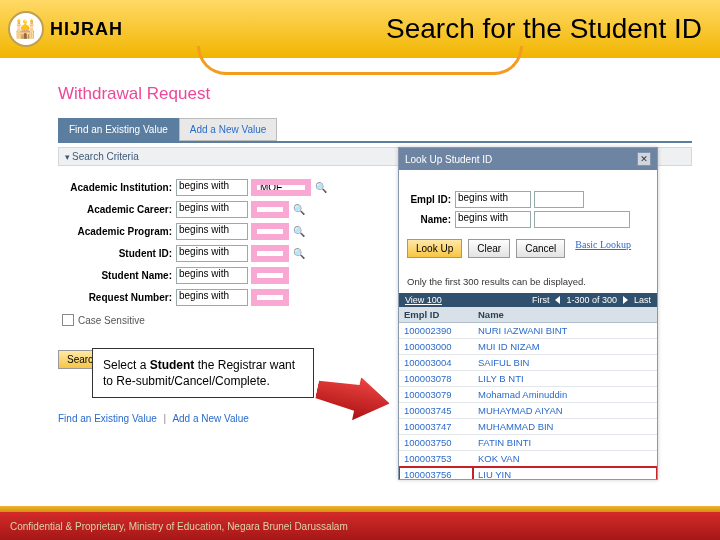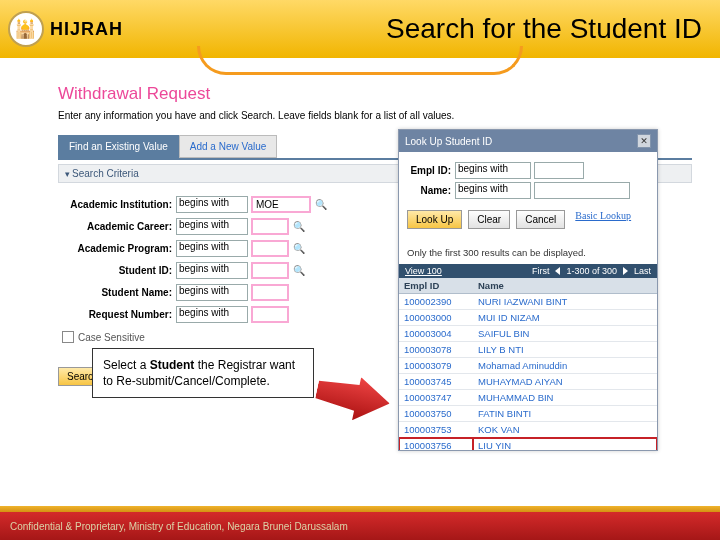--- a/index.html
+++ b/index.html
@@ -21,38 +21,38 @@
   .tab { font-size:10px; padding:5px 10px; background:#e8e8e8; border:1px solid #bbb; color:#2a6bcc; cursor:pointer; }
   .tab.active { background:#5b7da0; color:#fff; border-color:#5b7da0; }
   .tab-underline { height:2px; background:#5b7da0; margin-bottom:4px;}
   
   .sc-hdr { background:#eef0f2; border:1px solid #d3d8de; font-size:10px; padding:3px 6px; color:#3d587a; }
   .sc-hdr::before { content:"▾ "; font-size:9px;}
   .sc-body { padding:10px 0 6px 0; }
   .fld-row { display:flex; align-items:center; height:22px; font-size:10px; }
   .fld-lbl { width:118px; text-align:right; font-weight:bold; padding-right:4px;}
   .fld-op { width:72px; height:17px; font-size:10px; border:1px solid #9aa; background:#fff; padding-left:2px; cursor:pointer;}
-  .fld-in { width:60px; height:17px; font-size:10px; border:2px solid #f9a8d4; margin-left:3px; padding-left:3px;}
+  .fld-in { width:60px; height:17px; font-size:10px; border:6px solid #f9a8d4; margin-left:3px; padding-left:3px;}
   .mag { width:14px; height:14px; margin-left:4px; display:inline-flex; align-items:center; justify-content:center; font-size:10px; cursor:pointer; }
   .cs-row { display:flex; align-items:center; font-size:10px; color:#555; margin-top:6px; gap:4px; padding-left:4px;}
   .cs-box { width:12px; height:12px; border:1px solid #888;}
   
   .btn { font-size:10px; padding:3px 8px; border:1px solid #999; background:linear-gradient(#fefefe,#e2e2e2); cursor:pointer; }
   .btn.primary { background:linear-gradient(#ffe9a8,#f7c544); }
   .footer-links { margin-top:44px; font-size:10px; }
   .footer-links a { color:#2a6bcc; cursor:pointer; }
   .sep { color:#888; margin:0 4px;}
   
   .callout { position:absolute; left:92px; top:348px; width:222px; background:#fff; border:1px solid #333; padding:8px 10px; font-size:12px; line-height:1.35; }
   .arrow-body { position:absolute; left:316px; top:376px; width:74px; height:44px; background:linear-gradient(#e44,#a11); clip-path: polygon(0 28%, 55% 18%, 55% 0, 100% 45%, 55% 100%, 55% 78%, 0 68%); transform: rotate(12deg); }
   
-  .popup { position:absolute; top:129px; left:398px; width:260px; border:1px solid #8a98ae; background:#fff; box-shadow:0 0 4px rgba(0,0,0,0.2); font-size:10px; }
+  .popup { position:absolute; top:147px; left:398px; width:260px; border:1px solid #8a98ae; background:#fff; box-shadow:0 0 4px rgba(0,0,0,0.2); font-size:10px; }
   .popup-hdr { background:#6e84a3; color:#fff; padding:4px 6px; display:flex; justify-content:space-between; align-items:center; }
   .popup-close { width:14px; height:14px; background:#d0d6de; color:#333; display:flex; align-items:center; justify-content:center; font-size:9px; cursor:pointer; border:1px solid #8395ad;}
-  .popup-body { padding:8px 8px 4px 8px; }
+  .popup-body { padding:8px 8px 4px 8px;margin-top:11px; }
   .prow { display:flex; align-items:center; height:20px; }
   .prow .plbl { width:48px; font-weight:bold; text-align:right; padding-right:4px;}
   .pop-sel { width:76px; height:17px; font-size:10px; border:1px solid #9aa; background:#fff; padding-left:2px; cursor:pointer;}
   .pop-in { width:96px; height:17px; font-size:10px; border:1px solid #9aa; margin-left:3px;}
   .pop-btns { padding:6px 8px 8px 8px; display:flex; gap:6px; align-items:flex-start;}
   .basic-link { color:#2a6bcc; font-size:10px; cursor:pointer; margin-left:4px; text-decoration:underline;font-family:Liberation Serif, serif;}
   
   .sr-hdr { padding:4px 8px 2px 8px; }
   .sr-title { font-weight:bold; color:#31506e; font-size:12px;}
   .sr-sub { font-size:9.5px; color:#333; margin-top:6px;}
@@ -78,21 +78,20 @@
   <div class="logo-wrap">
     <div class="logo-circle">🕌</div>
     <div class="brand-txt">HIJRAH</div>
   </div>
   <div class="title-txt">Search for the Student ID</div>
 </div>
 <div class="orange-curve"></div>
 
 <div class="content">
   <div class="wr-title">Withdrawal Request</div>
-  <div class="wr-sub">Enter any information you have and click Search. Leave fields blank for a list of all values.</div>
 
   <div class="tabs">
     <div class="tab active">Find an Existing Value</div>
     <div class="tab">Add a New Value</div>
   </div>
   <div class="tab-underline"></div>
   <div class="sc-hdr">Search Criteria</div>
 
   <div class="sc-body">
     <div class="fld-row">
@@ -133,20 +132,25 @@
       <div class="cs-box"></div>
       <span>Case Sensitive</span>
     </div>
   </div>
 
   <div style="display:flex; gap:6px; margin-top:18px;">
     <button class="btn primary">Search</button>
     <button class="btn" style="width:130px">Clear Search Criteria</button>
   </div>
 
+  <div class="footer-links">
+    <a>Find an Existing Value</a>
+    <span class="sep">|</span>
+    <a>Add a New Value</a>
+  </div>
 </div>
 
 <div class="callout">
   Select a <b>Student</b> the Registrar want to Re-submit/Cancel/Complete.
 </div>
 <div class="arrow-body"></div>
 
 <div class="popup">
   <div class="popup-hdr">
     <span>Look Up Student ID</span>

